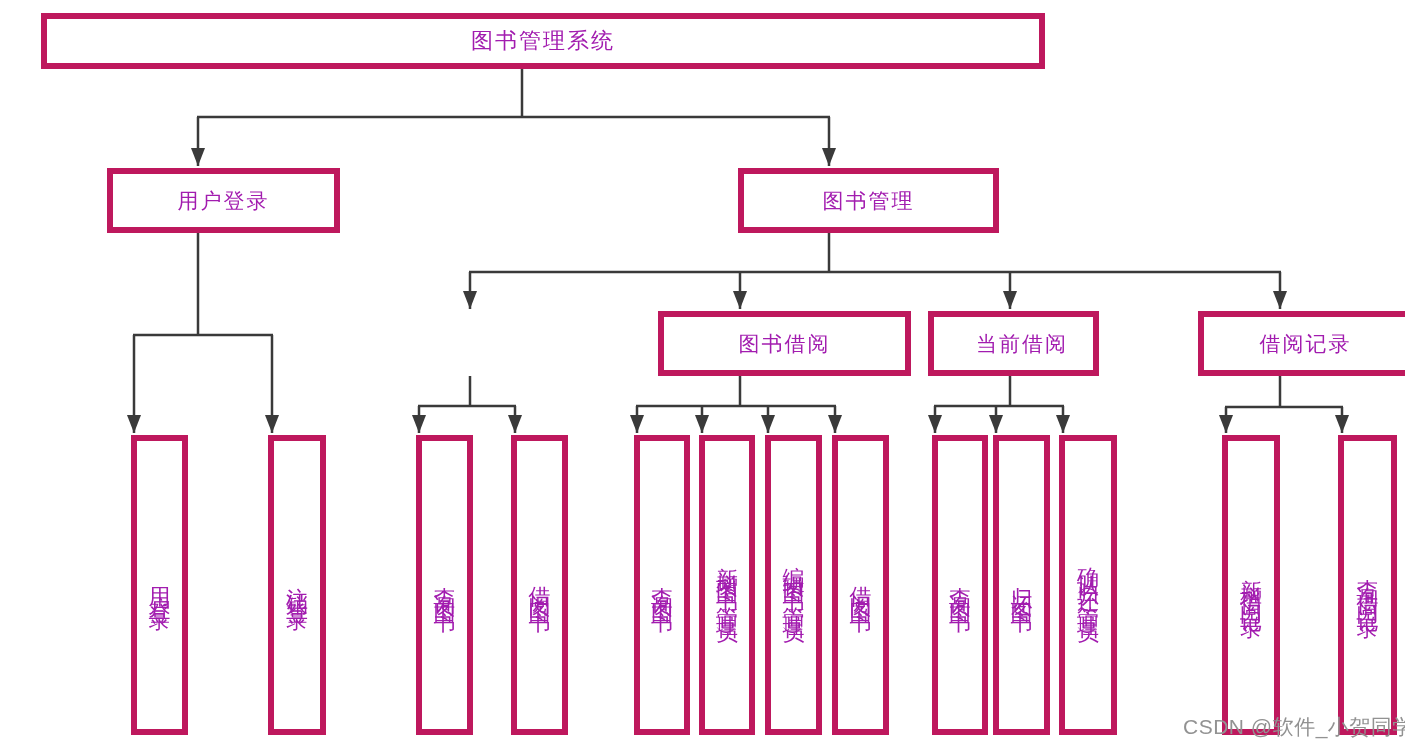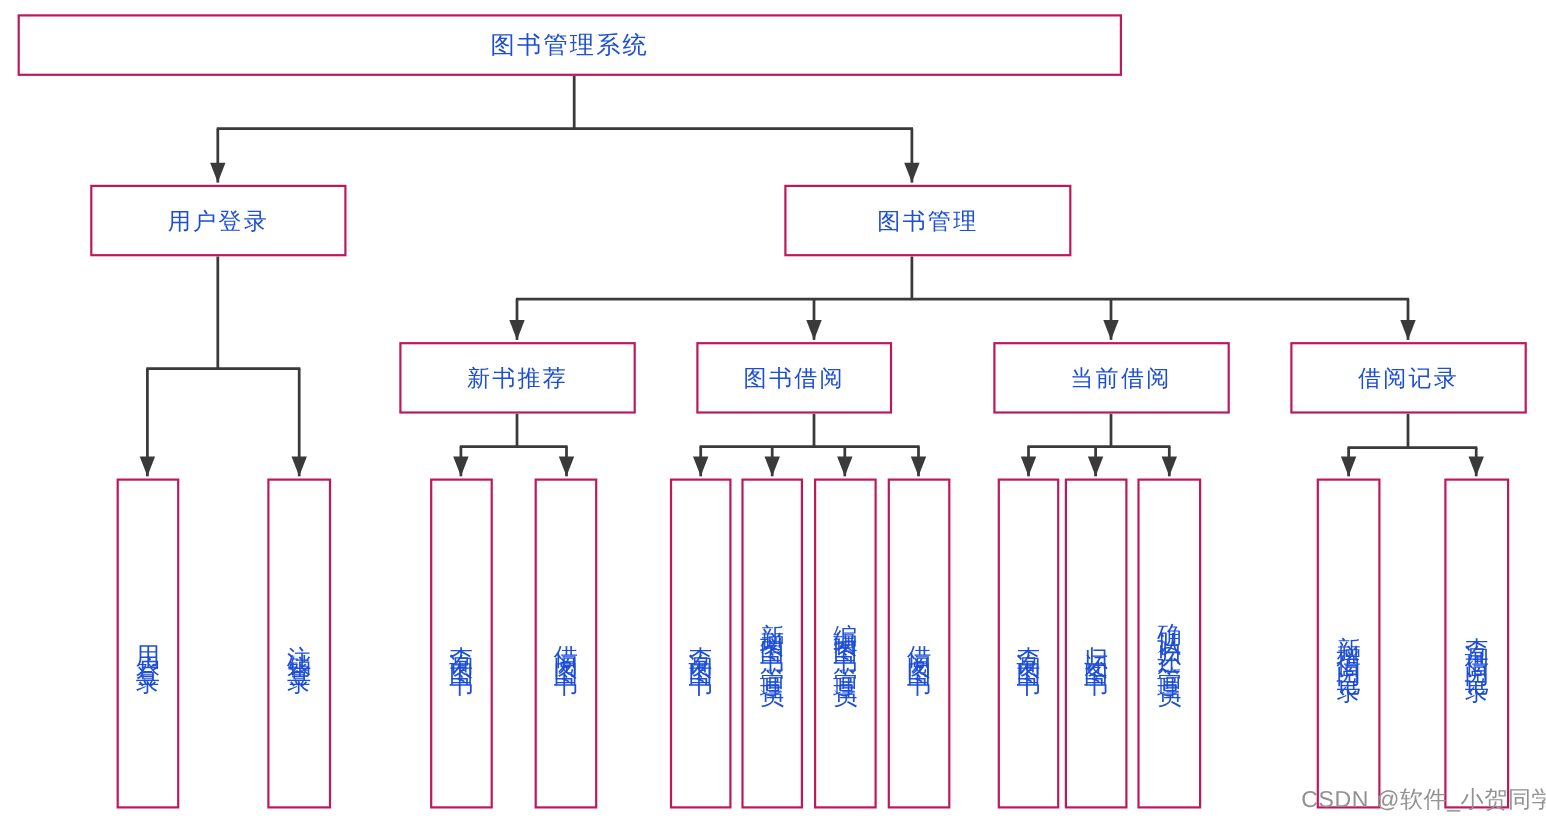--- a/index.html
+++ b/index.html
@@ -19,25 +19,26 @@
     position: absolute;
     left: 0; top: 0;
     width: 1405px;
     height: 747px;
     pointer-events: none;
   }
   .node {
     position: absolute;
     box-sizing: border-box;
     background: #ffffff;
-    border: 2px solid #be185d;
+    border: 6px solid #be185d;
     display: flex;
     align-items: center;
     justify-content: center;
-    color: #1d4ed8;
+    color: #a21caf;
+    margin-left: 25px;
   }
   .h-label {
     font-size: 21px;
     letter-spacing: 2px;
     white-space: nowrap;
   }
   .root-label {
     font-size: 22px;
     letter-spacing: 2px;
   }
@@ -57,22 +58,22 @@
     letter-spacing: 0.5px;
     color: #929292;
     z-index: 6;
     white-space: nowrap;
   }
   
   .n-root        { left: 16px;   top: 13px;  width: 1004px; height: 56px; }
   .n-user-login  { left: 82px;   top: 168px; width: 233px;  height: 65px; }
   .n-book-mgmt   { left: 713px;  top: 168px; width: 261px;  height: 65px; }
   .n-recommend   { left: 363px;  top: 311px; width: 215px;  height: 65px; }
-  .n-borrow      { left: 633px;  top: 311px; width: 178px;  height: 65px; text-align: right; }
-  .n-current     { left: 903px;  top: 311px; width: 215px;  height: 65px; padding-left: 17px; }
+  .n-borrow      { left: 633px;  top: 311px; width: 253px;  height: 65px; text-align: right; }
+  .n-current     { left: 903px;  top: 311px; width: 171px;  height: 65px; padding-left: 17px; }
   .n-records     { left: 1173px; top: 311px; width: 215px;  height: 65px; }
   .leaf          { top: 435px;   height: 300px; }
   .l-login-1 { left: 106px;  width: 57px; }
   .l-login-2 { left: 243px;  width: 58px; }
   .l-rec-1   { left: 391px;  width: 57px; }
   .l-rec-2   { left: 486px;  width: 57px; }
   .l-bor-1   { left: 609px;  width: 56px; }
   .l-bor-2   { left: 674px;  width: 56px; }
   .l-bor-3   { left: 740px;  width: 57px; }
   .l-bor-4   { left: 807px;  width: 57px; }
@@ -141,23 +142,20 @@
     <span class="root-label">图书管理系统</span>
   </div>
 
   <div class="node n-user-login">
     <span class="h-label">用户登录</span>
   </div>
   <div class="node n-book-mgmt">
     <span class="h-label">图书管理</span>
   </div>
 
-  <div class="node n-recommend">
-    <span class="h-label">新书推荐</span>
-  </div>
   <div class="node n-borrow">
     <span class="h-label">图书借阅</span>
   </div>
   <div class="node n-current">
     <span class="h-label">当前借阅</span>
   </div>
   <div class="node n-records">
     <span class="h-label">借阅记录</span>
   </div>
 

